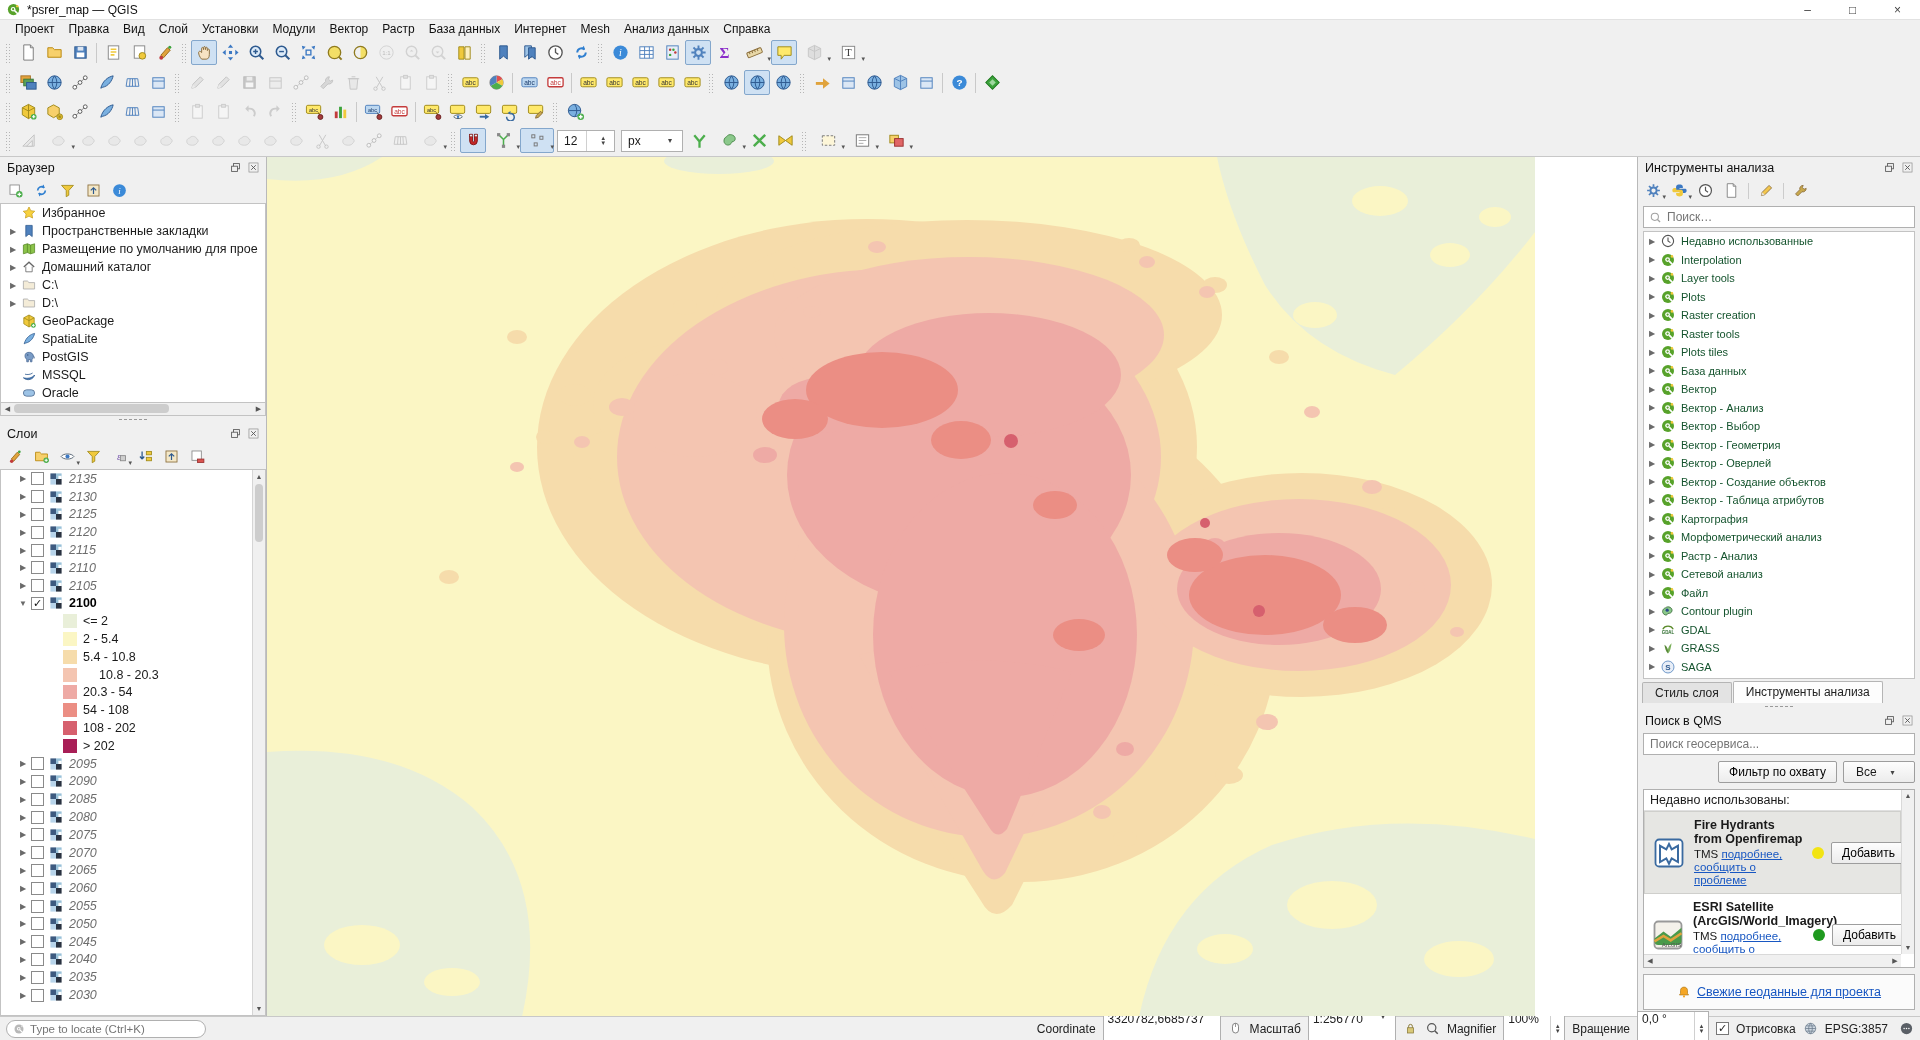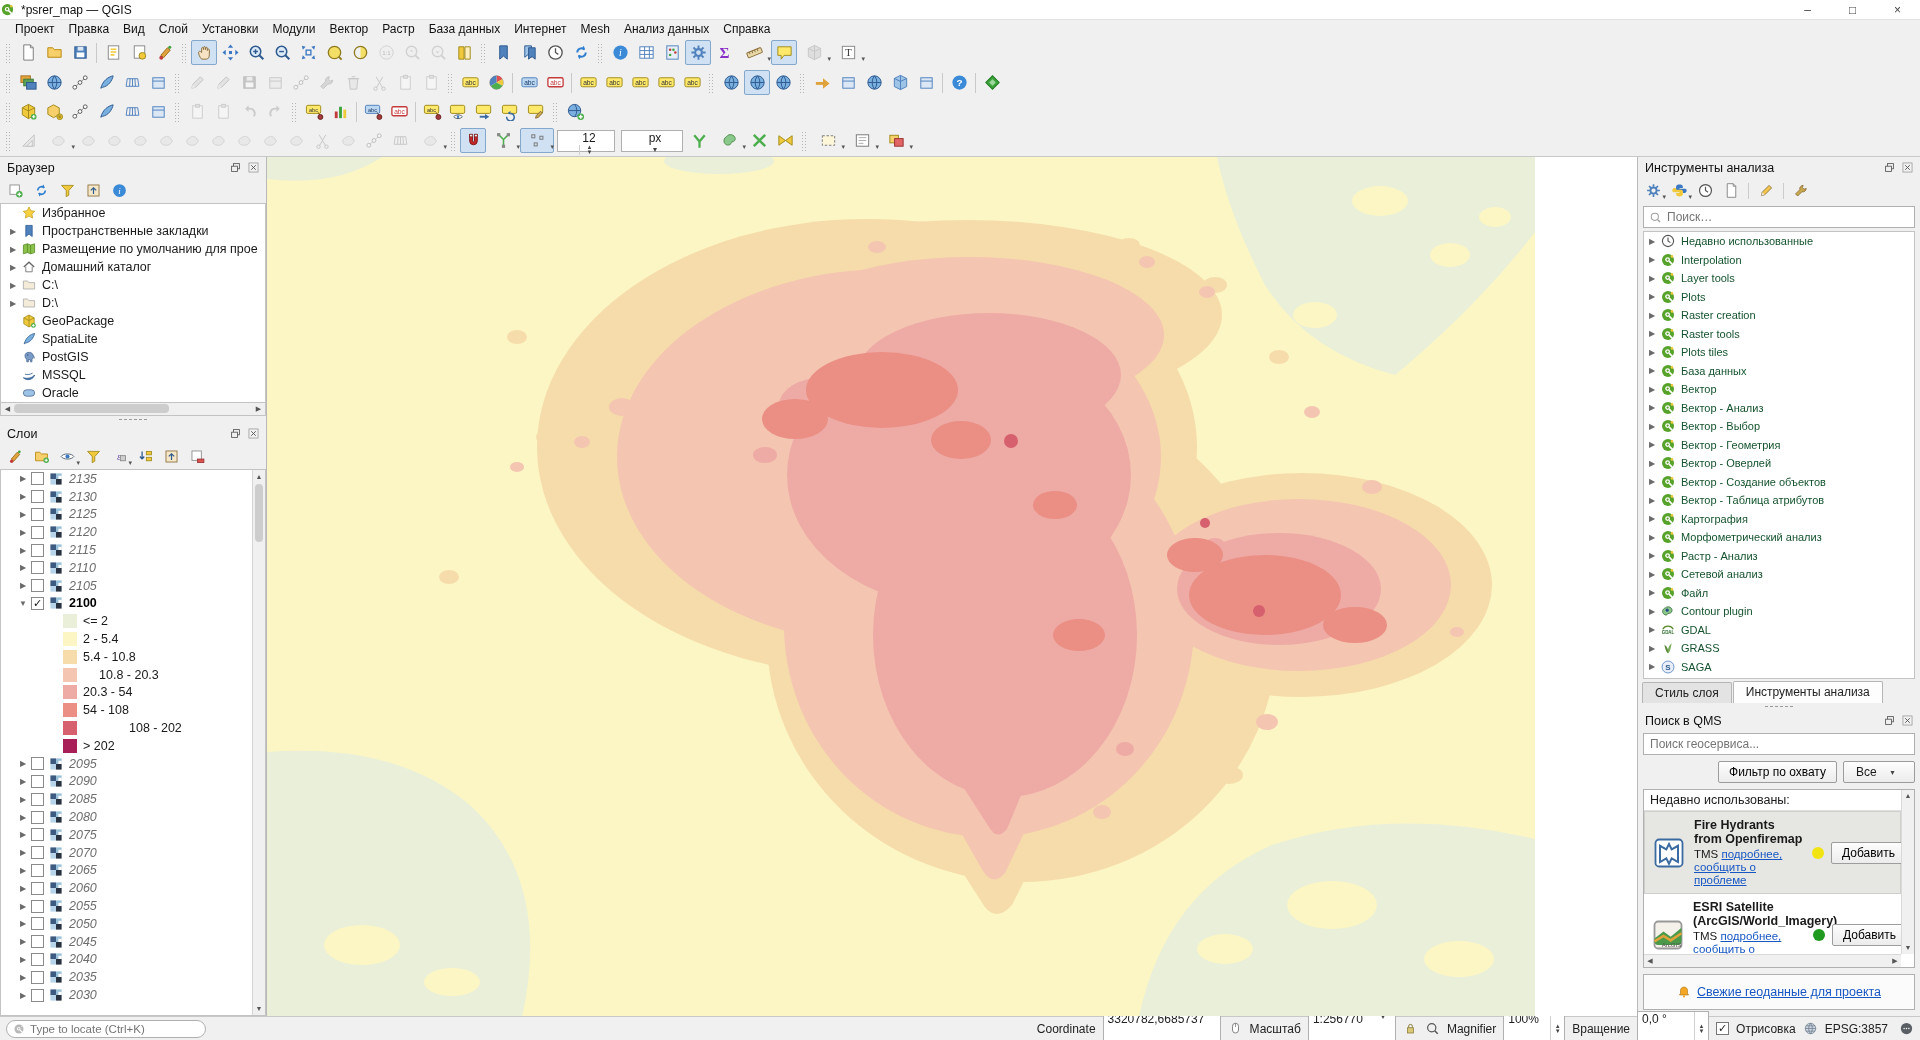--- a/index.html
+++ b/index.html
@@ -1,21 +1,21 @@
 <!DOCTYPE html>
 <html><head>
 <meta charset="utf-8">
 <style>
   * { margin:0; padding:0; box-sizing:border-box; }
   html,body { width:1920px; height:1040px; overflow:hidden; }
   body { font-family:"Liberation Sans", sans-serif; font-size:12px; color:#1a1a1a; background:#f0f0f0; }
   .app { width:1920px; height:1040px; display:flex; flex-direction:column; }
 
   
-  .titlebar { height:20px; background:#ffffff; display:flex; align-items:center; border-bottom:1px solid #e2e2e2; }
+  .titlebar { height:20px; background:#ffffff; display:flex; align-items:center; padding-left:6px; border-bottom:1px solid #e2e2e2; }
   .titlebar .qlogo { width:15px; height:15px; margin-right:6px; }
   .titlebar .ttl { font-size:12px; color:#111; }
   .winbtns { margin-left:auto; display:flex; height:100%; }
   .winbtn { width:45px; height:100%; display:flex; align-items:center; justify-content:center; font-size:12px; color:#444; }
 
   
   .menubar { height:18px; background:#f0f0f0; display:flex; align-items:center; padding-left:8px; gap:0; }
   .menuitem { padding:1px 7px; color:#111; }
 
   
@@ -23,21 +23,21 @@
   .tbrow { display:flex; align-items:center; padding:1px 2px; }
   .tbrow.r1 { height:29px; } .tbrow.r2 { height:31px; } .tbrow.r3 { height:27px; } .tbrow.r4 { height:31px; }
   .tb-handle { width:7px; height:20px; margin:0 3px; background-image:radial-gradient(#b5b5b5 34%, transparent 36%); background-size:3px 3px; }
   .tb-sep { width:1px; height:20px; background:#c9c9c9; margin:0 3px; }
   .tb-it { position:relative; width:26px; height:25px; border:1px solid transparent; background:transparent; border-radius:2px; display:flex; align-items:center; justify-content:center; }
   .tb-it .tic { width:19px; height:19px; }
   .tb-it.on { background:#cfe1f3; border-color:#84a7cc; }
   .tb-it.off .tic { filter:grayscale(1) opacity(.35); }
   .tb-it .dd { position:absolute; right:-1px; bottom:1px; font-size:7px; color:#555; }
   .tb-it.wdd { width:34px; }
-  .tb-spin, .tb-combo { height:22px; background:#fff; border:1px solid #b0b0b0; display:flex; align-items:center; margin:0 3px; font-size:12px;flex-direction:column; }
+  .tb-spin, .tb-combo { height:22px; background:#fff; border:1px solid #b0b0b0; display:flex; align-items:center; margin:0 3px; font-size:12px; }
   .tb-spin { width:58px; } .tb-combo { width:62px; }
   .tb-spin span, .tb-combo span { flex:1; padding-left:6px; }
   .spin-arrows { width:14px; display:flex; flex-direction:column; align-items:center; font-size:6px; color:#444; line-height:5px; border-left:1px solid #d0d0d0; height:100%; justify-content:center; }
   .combo-arrow { width:16px; text-align:center; font-size:8px; color:#444; }
 
   
   .main { flex:1; display:flex; min-height:0; }
   .ldock { width:267px; background:#f0f0f0; border-right:1px solid #b9b9b9; display:flex; flex-direction:column; }
   .rdock { width:283px; background:#f0f0f0; border-left:1px solid #b9b9b9; display:flex; flex-direction:column; }
   .canvas { flex:1; background:#ffffff; position:relative; overflow:hidden; }
@@ -1515,21 +1515,21 @@
               <span class="lbl">10.8 - 20.3</span>
             </div>
             <div class="trow" style="padding-left: 62px;">
               <span class="legchip" style="background:#eeaaa5"></span>
               <span class="lbl">20.3 - 54</span>
             </div>
             <div class="trow" style="padding-left: 62px;">
               <span class="legchip" style="background:#eb8e84"></span>
               <span class="lbl">54 - 108</span>
             </div>
-            <div class="trow" style="padding-left: 62px; gap: 46px;">
+            <div class="trow" style="padding-left: 62px;">
               <span class="legchip" style="background:#d6606e"></span>
               <span class="lbl">108 - 202</span>
             </div>
             <div class="trow" style="padding-left: 62px;">
               <span class="legchip" style="background:#a81e56"></span>
               <span class="lbl">&gt; 202</span>
             </div>
             <div class="trow" style="padding-left: 14px;">
               <span class="exp">▶</span>
               <span class="cb"></span>

